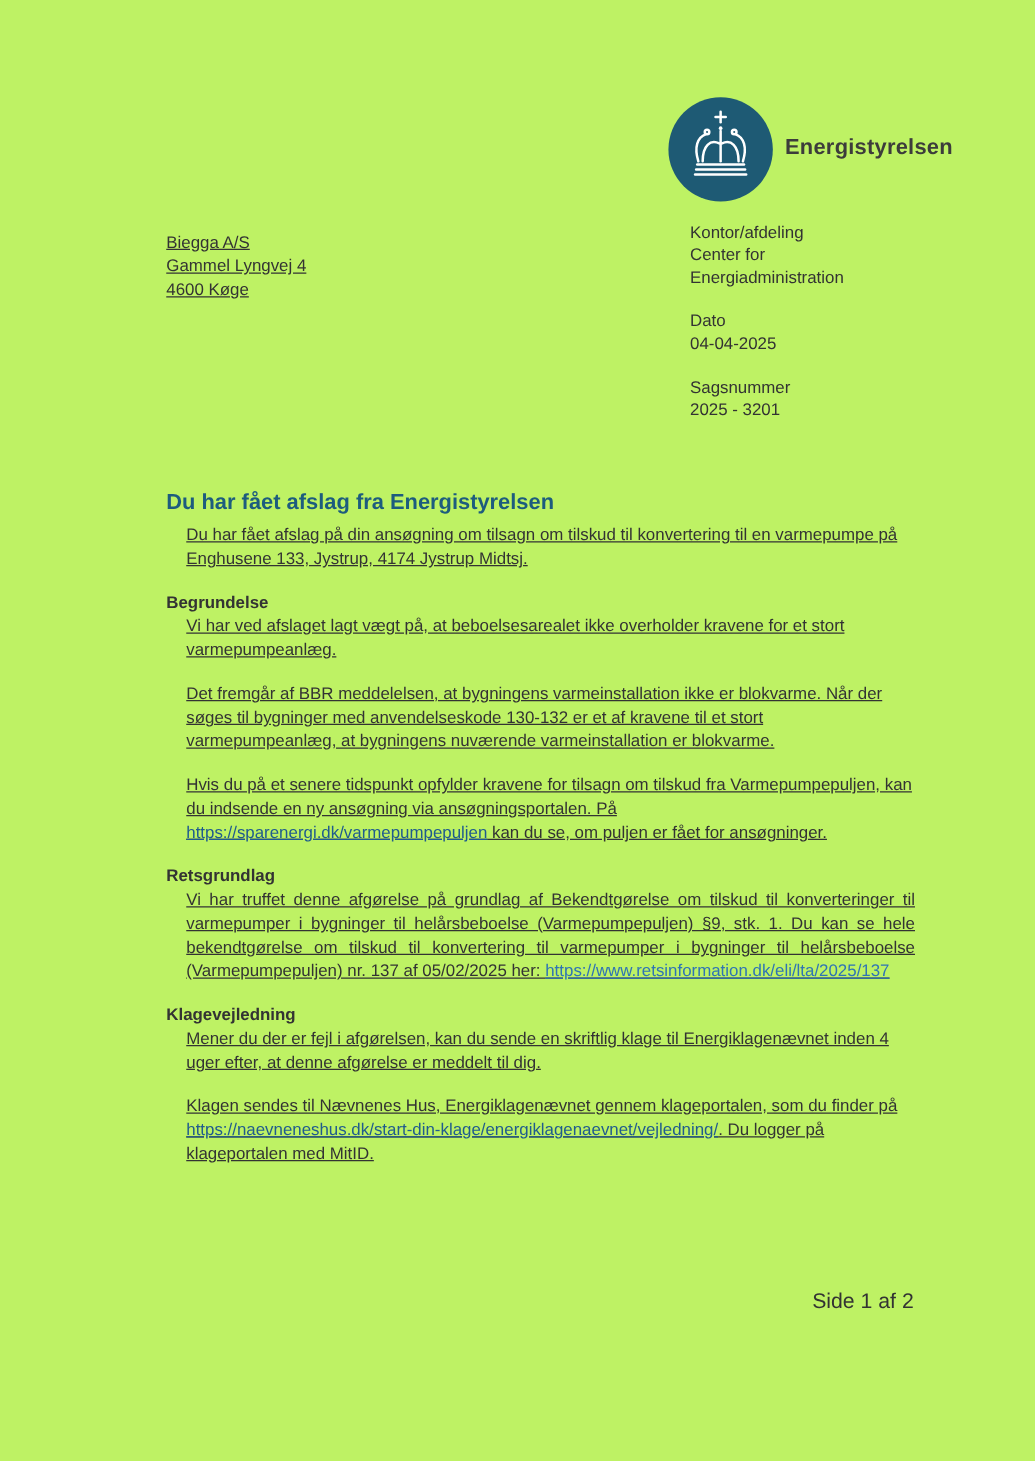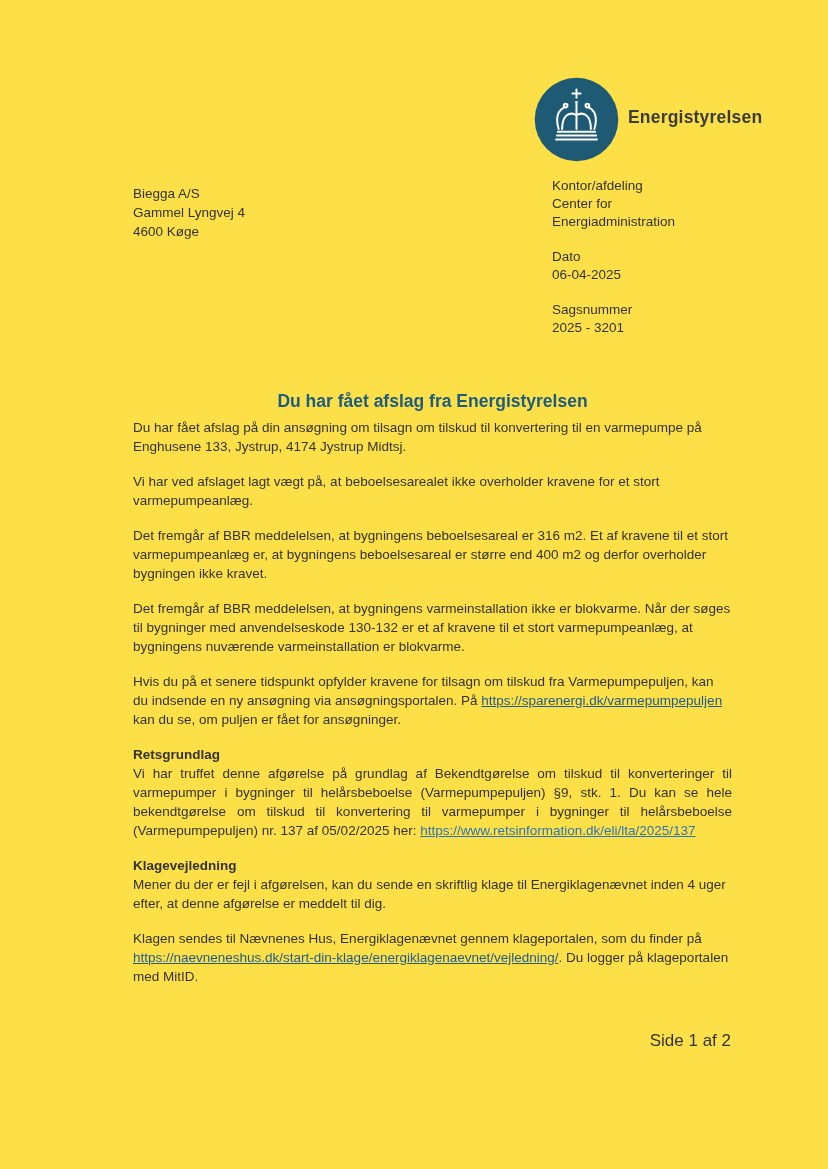--- a/index.html
+++ b/index.html
@@ -4,54 +4,54 @@
 <style>
   html, body { margin: 0; padding: 0; }
   body {
     width: 828px; height: 1169px;
     background: #ffffff;
     font-family: "Liberation Sans", sans-serif;
     color: #333333;
     position: relative;
     overflow: hidden;
   }
-  .page { position: absolute; inset: 0; background: #fde047; }
+  .page { position: absolute; inset: 0; background: #bef264; }
 
   
   .logo-wrap { position: absolute; left: 533px; top: 76px; width: 87px; height: 87px; }
   .brand {
     position: absolute; left: 628px; top: 107px;
     font-size: 17.5px; font-weight: 700; color: #3c3c3b; letter-spacing: 0.2px;
   }
 
   
   .recipient {
     position: absolute; left: 133px; top: 184px;
-    font-size: 13.5px; line-height: 19px; color: #333;
+    font-size: 13.5px; line-height: 19px; color: #333; text-decoration: underline;
   }
 
   
   .meta {
     position: absolute; left: 552px; top: 177px; width: 210px;
     font-size: 13.5px; line-height: 18px; color: #333;
   }
   .meta-block { margin-bottom: 17px; }
   .meta-label { font-weight: 400; }
 
   
   .content {
     position: absolute; left: 133px; top: 391px; width: 599px;
     font-size: 13.5px; line-height: 19px; color: #333;
   }
   .title {
     color: #1d5c7e; font-size: 17.5px; font-weight: 700;
-    margin: 0 0 6px 0; line-height: 21px; text-align: center;
+    margin: 0 0 6px 0; line-height: 21px;
   }
   .sec-h { font-weight: 700; margin: 0; }
-  .content p { margin: 0 0 16px 0; }
+  .content p { margin: 0 0 16px 16px; text-decoration: underline; }
   .content p.justify { text-align: justify; }
   a.doc-link { color: #1f5b8e; text-decoration: underline; cursor: pointer; }
   a.doc-link.alt { color: #2e74b5; }
 
   
   .footer {
     position: absolute; right: 97px; top: 1031px;
     font-size: 17px; color: #333;
   }
 </style>
@@ -91,34 +91,34 @@
   </div>
 
   <div class="meta" id="meta-panel">
       <div class="meta-block">
         <div class="meta-label">Kontor/afdeling</div>
         <div>Center for</div>
         <div>Energiadministration</div>
       </div>
       <div class="meta-block">
         <div class="meta-label">Dato</div>
-        <div>06-04-2025</div>
+        <div>04-04-2025</div>
       </div>
       <div class="meta-block">
         <div class="meta-label">Sagsnummer</div>
         <div>2025 - 3201</div>
       </div>
     </div>
 
   <div class="content">
     <div class="title">Du har fået afslag fra Energistyrelsen</div>
     <div id="sections">
         <p><span>Du har fået afslag på din ansøgning om tilsagn om tilskud til konvertering til en varmepumpe på Enghusene 133, Jystrup, 4174 Jystrup Midtsj.</span></p>
+        <div class="sec-h">Begrundelse</div>
         <p><span>Vi har ved afslaget lagt vægt på, at beboelsesarealet ikke overholder kravene for et stort varmepumpeanlæg.</span></p>
-        <p><span>Det fremgår af BBR meddelelsen, at bygningens beboelsesareal er 316 m2. Et af kravene til et stort varmepumpeanlæg er, at bygningens beboelsesareal er større end 400 m2 og derfor overholder bygningen ikke kravet.</span></p>
         <p><span>Det fremgår af BBR meddelelsen, at bygningens varmeinstallation ikke er blokvarme. Når der søges til bygninger med anvendelseskode 130-132 er et af kravene til et stort varmepumpeanlæg, at bygningens nuværende varmeinstallation er blokvarme.</span></p>
         <p><span>Hvis du på et senere tidspunkt opfylder kravene for tilsagn om tilskud fra Varmepumpepuljen, kan du indsende en ny ansøgning via ansøgningsportalen. På </span><a class="doc-link" href="#">https://sparenergi.dk/varmepumpepuljen</a><span> kan du se, om puljen er fået for ansøgninger.</span></p>
         <div class="sec-h">Retsgrundlag</div>
         <p class="justify"><span>Vi har truffet denne afgørelse på grundlag af Bekendtgørelse om tilskud til konverteringer til varmepumper i bygninger til helårsbeboelse (Varmepumpepuljen) §9, stk. 1. Du kan se hele bekendtgørelse om tilskud til konvertering til varmepumper i bygninger til helårsbeboelse (Varmepumpepuljen) nr. 137 af 05/02/2025 her: </span><a class="doc-link alt" href="#">https://www.retsinformation.dk/eli/lta/2025/137</a></p>
         <div class="sec-h">Klagevejledning</div>
         <p><span>Mener du der er fejl i afgørelsen, kan du sende en skriftlig klage til Energiklagenævnet inden 4 uger efter, at denne afgørelse er meddelt til dig.</span></p>
         <p><span>Klagen sendes til Nævnenes Hus, Energiklagenævnet gennem klageportalen, som du finder på </span><a class="doc-link" href="#">https://naevneneshus.dk/start-din-klage/energiklagenaevnet/vejledning/</a><span>. Du logger på klageportalen med MitID.</span></p>
       </div>
   </div>
 

